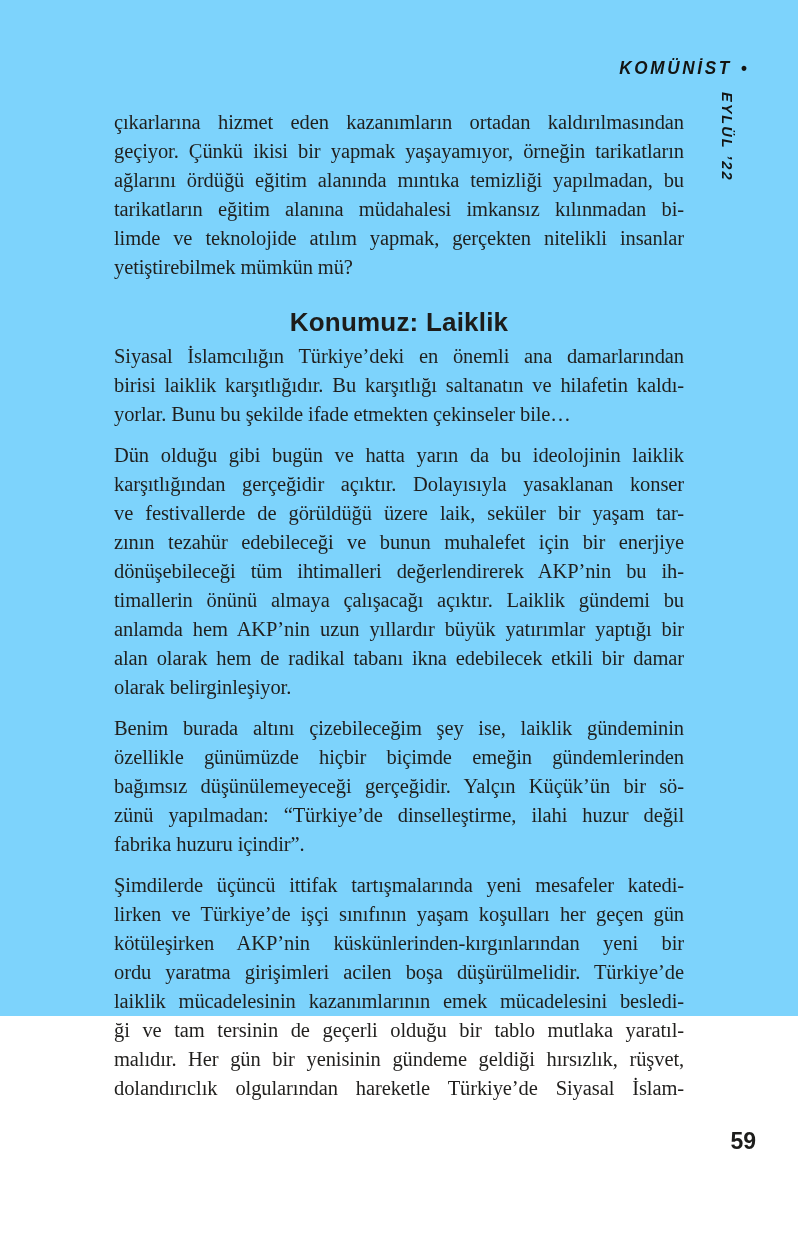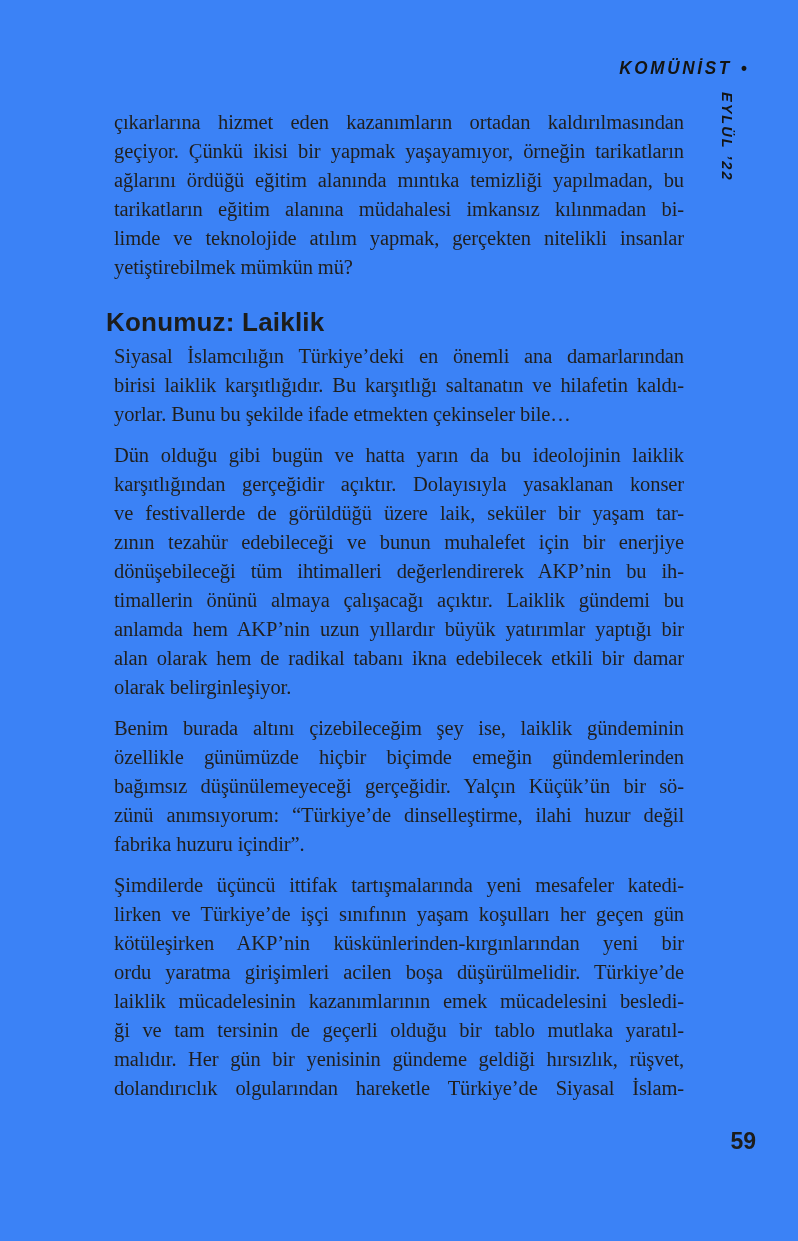--- a/index.html
+++ b/index.html
@@ -1,19 +1,19 @@
 <!DOCTYPE html>
 <html><head>
 <meta charset="utf-8">
 <style>
   * { margin:0; padding:0; box-sizing:border-box; }
   html,body { background:#ffffff; }
   body { width:798px; height:1241px; overflow:hidden; }
   .page {
-    position:relative; width:798px; height:1241px; background:#3b82f6;
+    position:relative; width:798px; height:1016px; background:#7dd3fc;
     font-family:"Liberation Serif", serif; color:#1e1e1c;
   }
   
   .masthead {
     position:absolute; top:57px; right:51px;
     font-family:"Liberation Sans", sans-serif;
     font-weight:700; font-style:italic;
     font-size:19px; letter-spacing:3px; color:#14141   2;
     color:#141412;
     transform:scaleX(0.9); transform-origin:100% 50%;
@@ -37,20 +37,21 @@
   }
   .para { margin:8px; }
   .para + .para { margin-top:12px; }
   .ln { text-align:justify; text-align-last:justify; }
   .ln.last { text-align-last:left; }
   .section-heading {
     font-family:"Liberation Sans", sans-serif;
     font-weight:700; font-size:26px; line-height:30px;
     color:#1d1d1b; letter-spacing:0.2px;
     margin:25px 0 5px 0;
+    text-align:center;
   }
   .section-heading + .para { margin-top:0; }
   .page-number {
     position:absolute; top:1128px; right:42px;
     font-family:"Liberation Sans", sans-serif;
     font-weight:700; font-size:23px; color:#1d1d1b;
   }
 </style>
 </head>
 <body>
@@ -91,21 +92,21 @@
         <div class="ln">timallerin önünü almaya çalışacağı açıktır. Laiklik gündemi bu</div>
         <div class="ln">anlamda hem AKP’nin uzun yıllardır büyük yatırımlar yaptığı bir</div>
         <div class="ln">alan olarak hem de radikal tabanı ikna edebilecek etkili bir damar</div>
         <div class="ln last">olarak belirginleşiyor.</div>
       </div>
 
     <div class="para">
         <div class="ln">Benim burada altını çizebileceğim şey ise, laiklik gündeminin</div>
         <div class="ln">özellikle günümüzde hiçbir biçimde emeğin gündemlerinden</div>
         <div class="ln">bağımsız düşünülemeyeceği gerçeğidir. Yalçın Küçük’ün bir sö-</div>
-        <div class="ln">zünü anımsıyorum: “Türkiye’de dinselleştirme, ilahi huzur değil</div>
+        <div class="ln">zünü yapılmadan: “Türkiye’de dinselleştirme, ilahi huzur değil</div>
         <div class="ln last">fabrika huzuru içindir”.</div>
       </div>
 
     <div class="para">
         <div class="ln">Şimdilerde üçüncü ittifak tartışmalarında yeni mesafeler katedi-</div>
         <div class="ln">lirken ve Türkiye’de işçi sınıfının yaşam koşulları her geçen gün</div>
         <div class="ln">kötüleşirken AKP’nin küskünlerinden-kırgınlarından yeni bir</div>
         <div class="ln">ordu yaratma girişimleri acilen boşa düşürülmelidir. Türkiye’de</div>
         <div class="ln">laiklik mücadelesinin kazanımlarının emek mücadelesini besledi-</div>
         <div class="ln">ği ve tam tersinin de geçerli olduğu bir tablo mutlaka yaratıl-</div>

